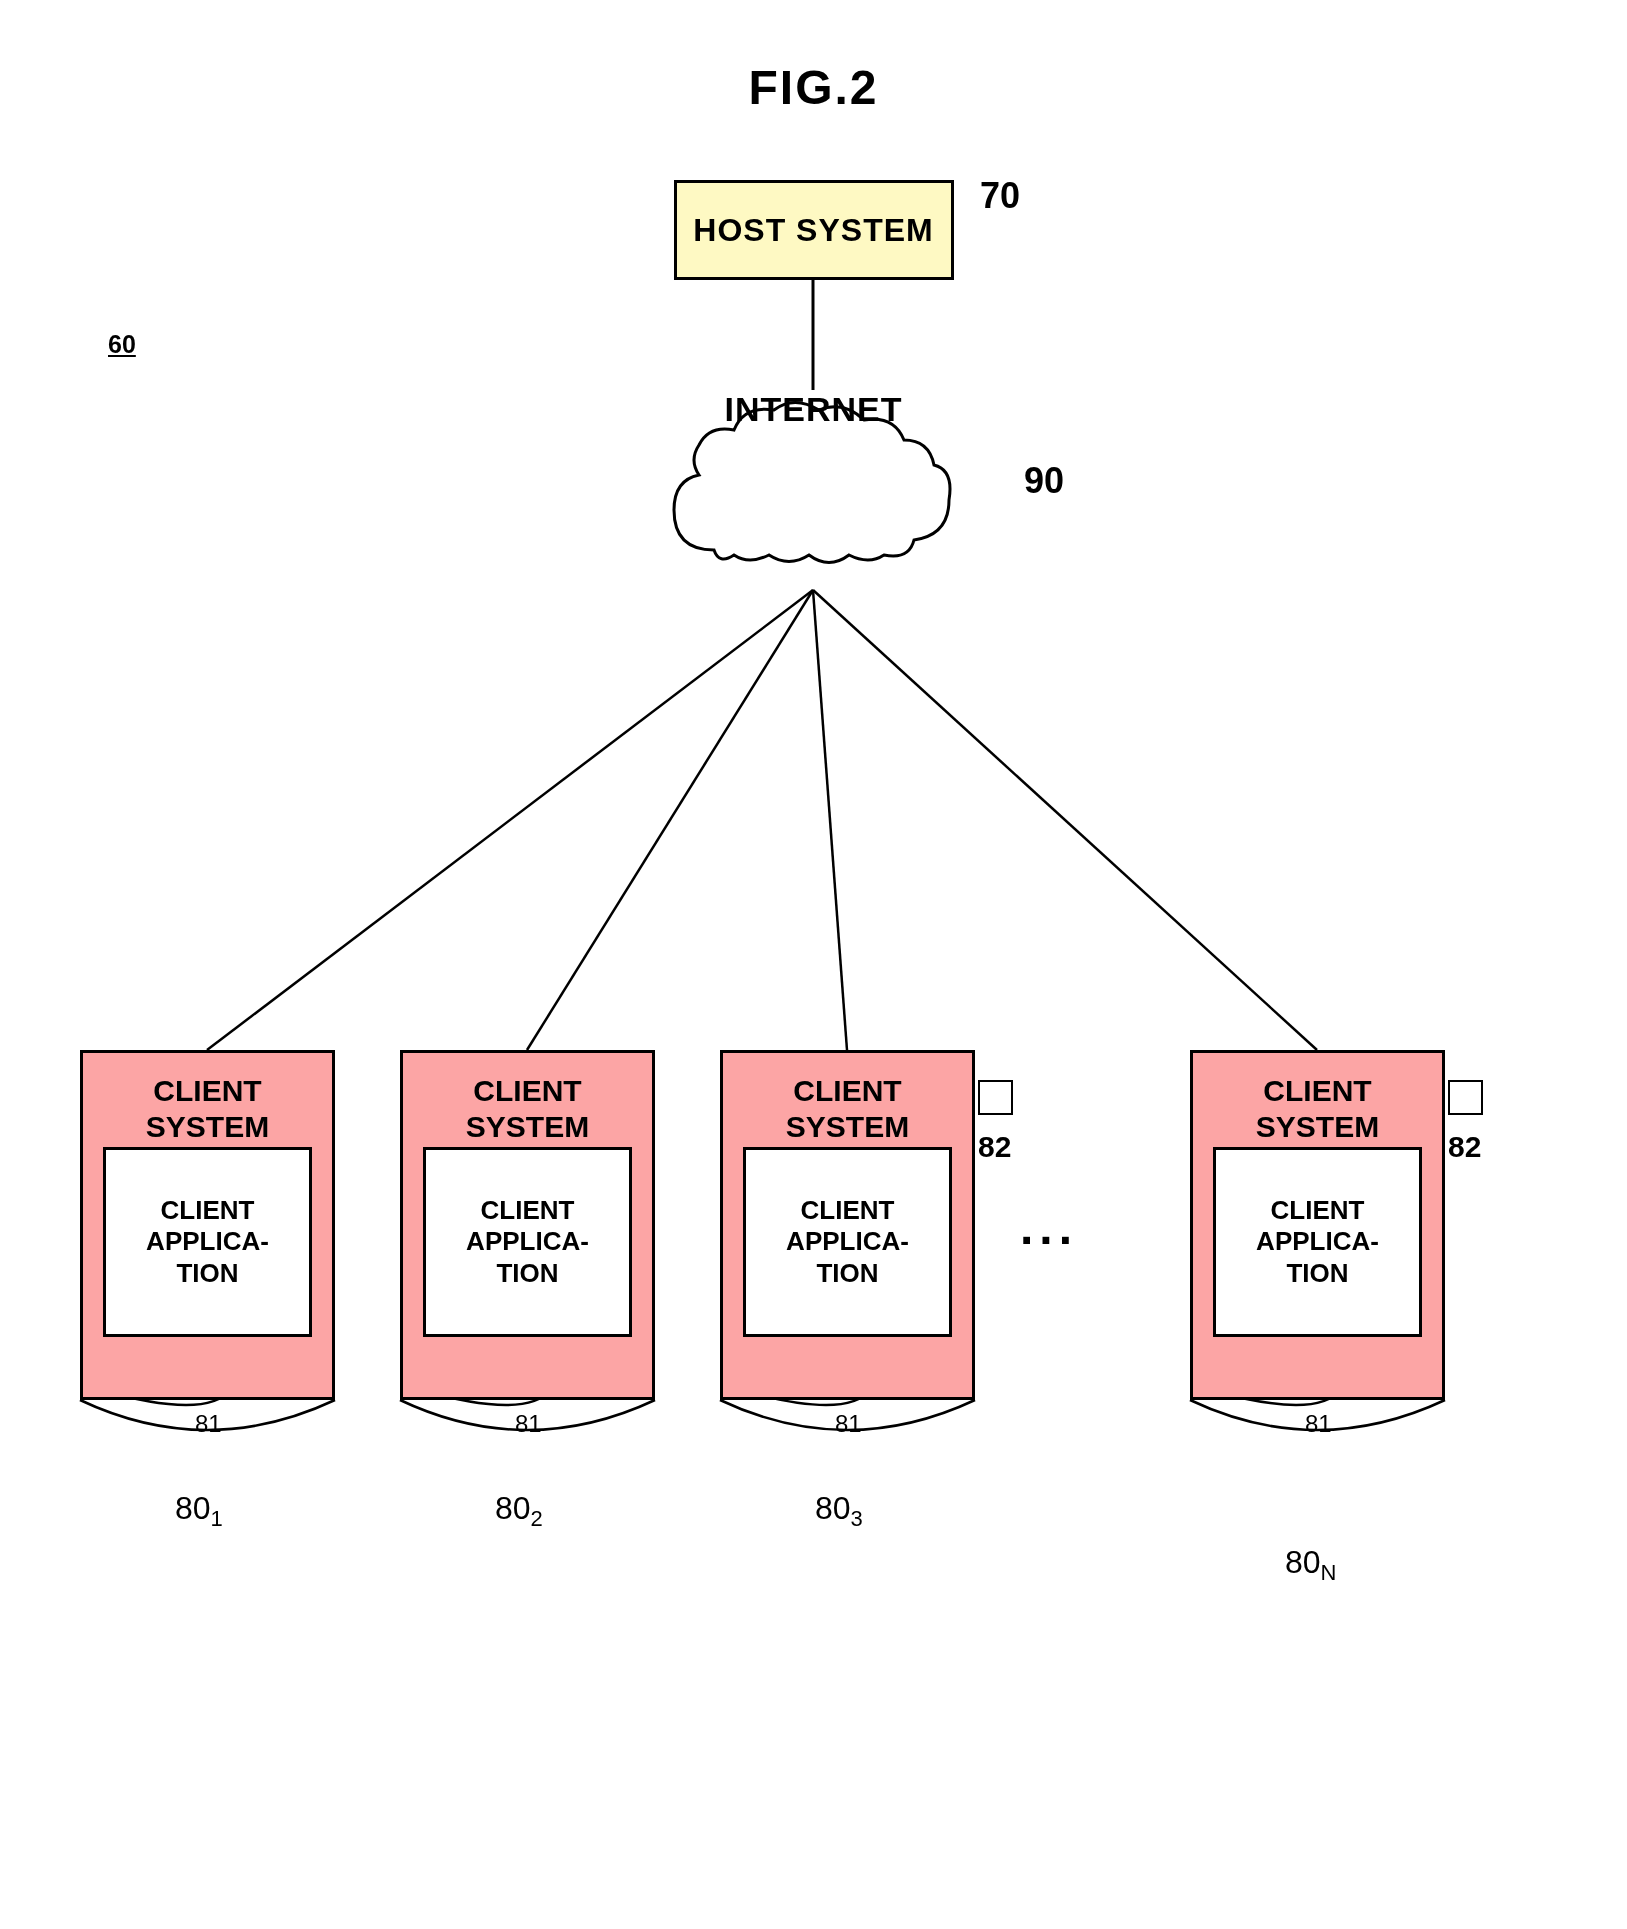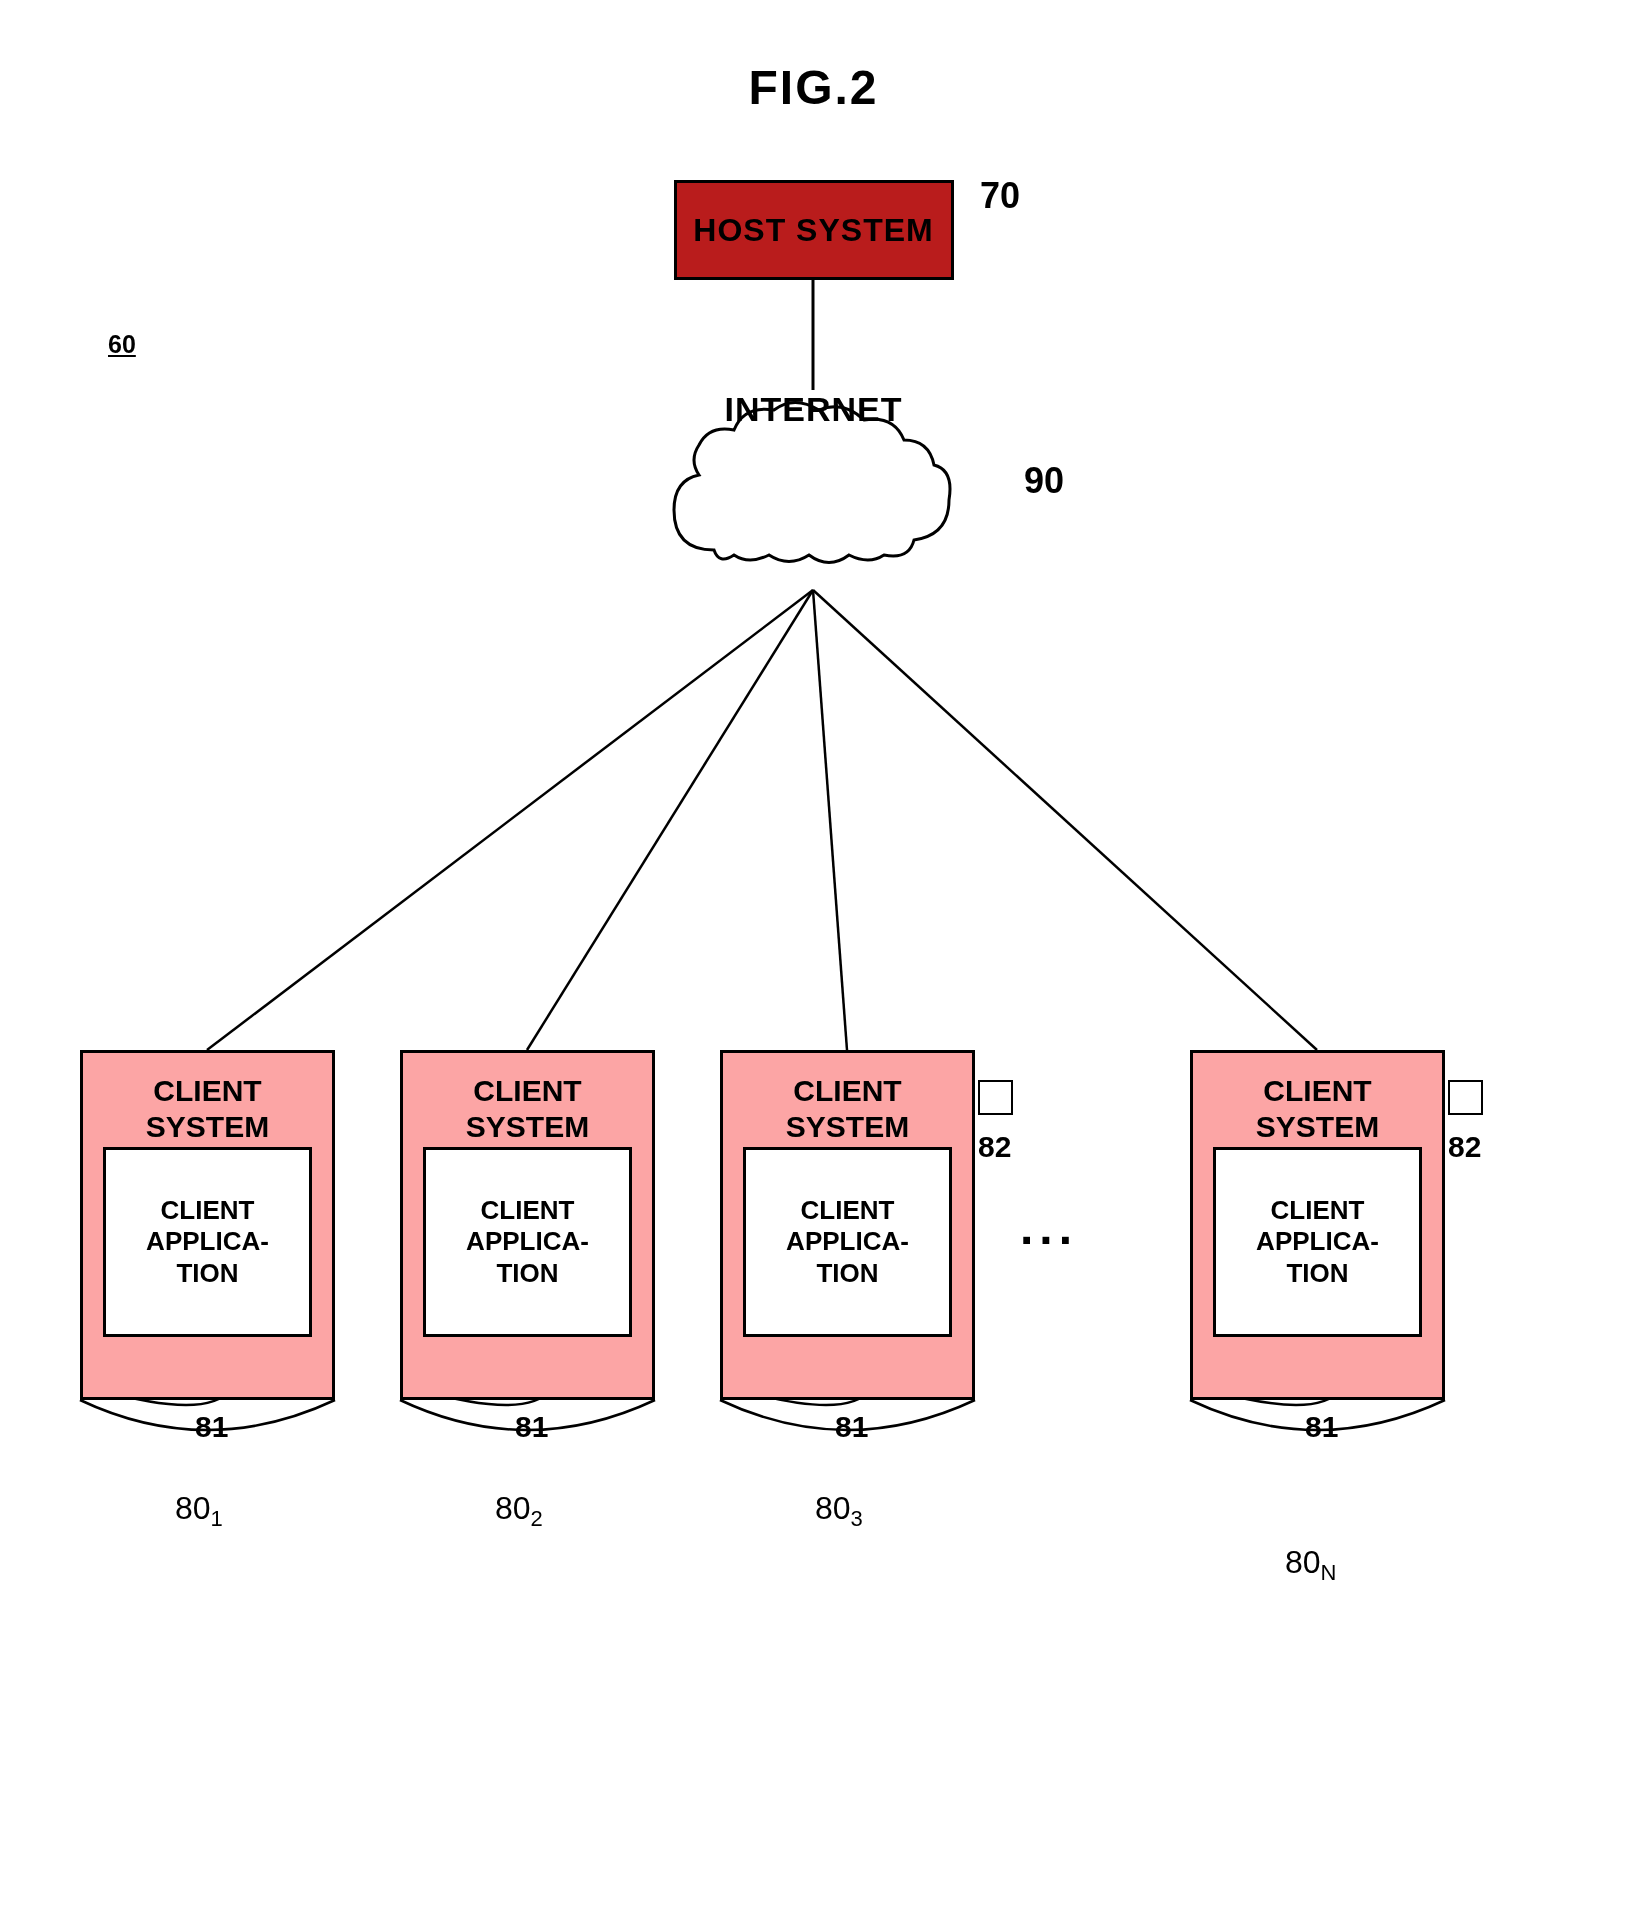--- a/index.html
+++ b/index.html
@@ -34,21 +34,21 @@
       position: absolute;
       top: 180px;
       left: 50%;
       transform: translateX(-50%);
       width: 280px;
       height: 100px;
       border: 3px solid #000;
       display: flex;
       align-items: center;
       justify-content: center;
-      background: #b91c1c;
+      background: #fef9c3;
       font-size: 32px;
       font-weight: bold;
       letter-spacing: 1px;
       text-align: center;
     }
 
     
     .label-70 {
       position: absolute;
       top: 175px;
@@ -147,22 +147,22 @@
     .client-app-text {
       font-size: 26px;
       font-weight: bold;
       text-align: center;
       line-height: 1.2;
     }
 
     
     .label-81 {
       position: absolute;
-      font-size: 30px;
-      font-weight: bold;
+      font-size: 24px;
+      font-weight: normal;
     }
 
     
     .bottom-label {
       position: absolute;
       font-size: 32px;
       font-weight: normal;
     }
 
     

